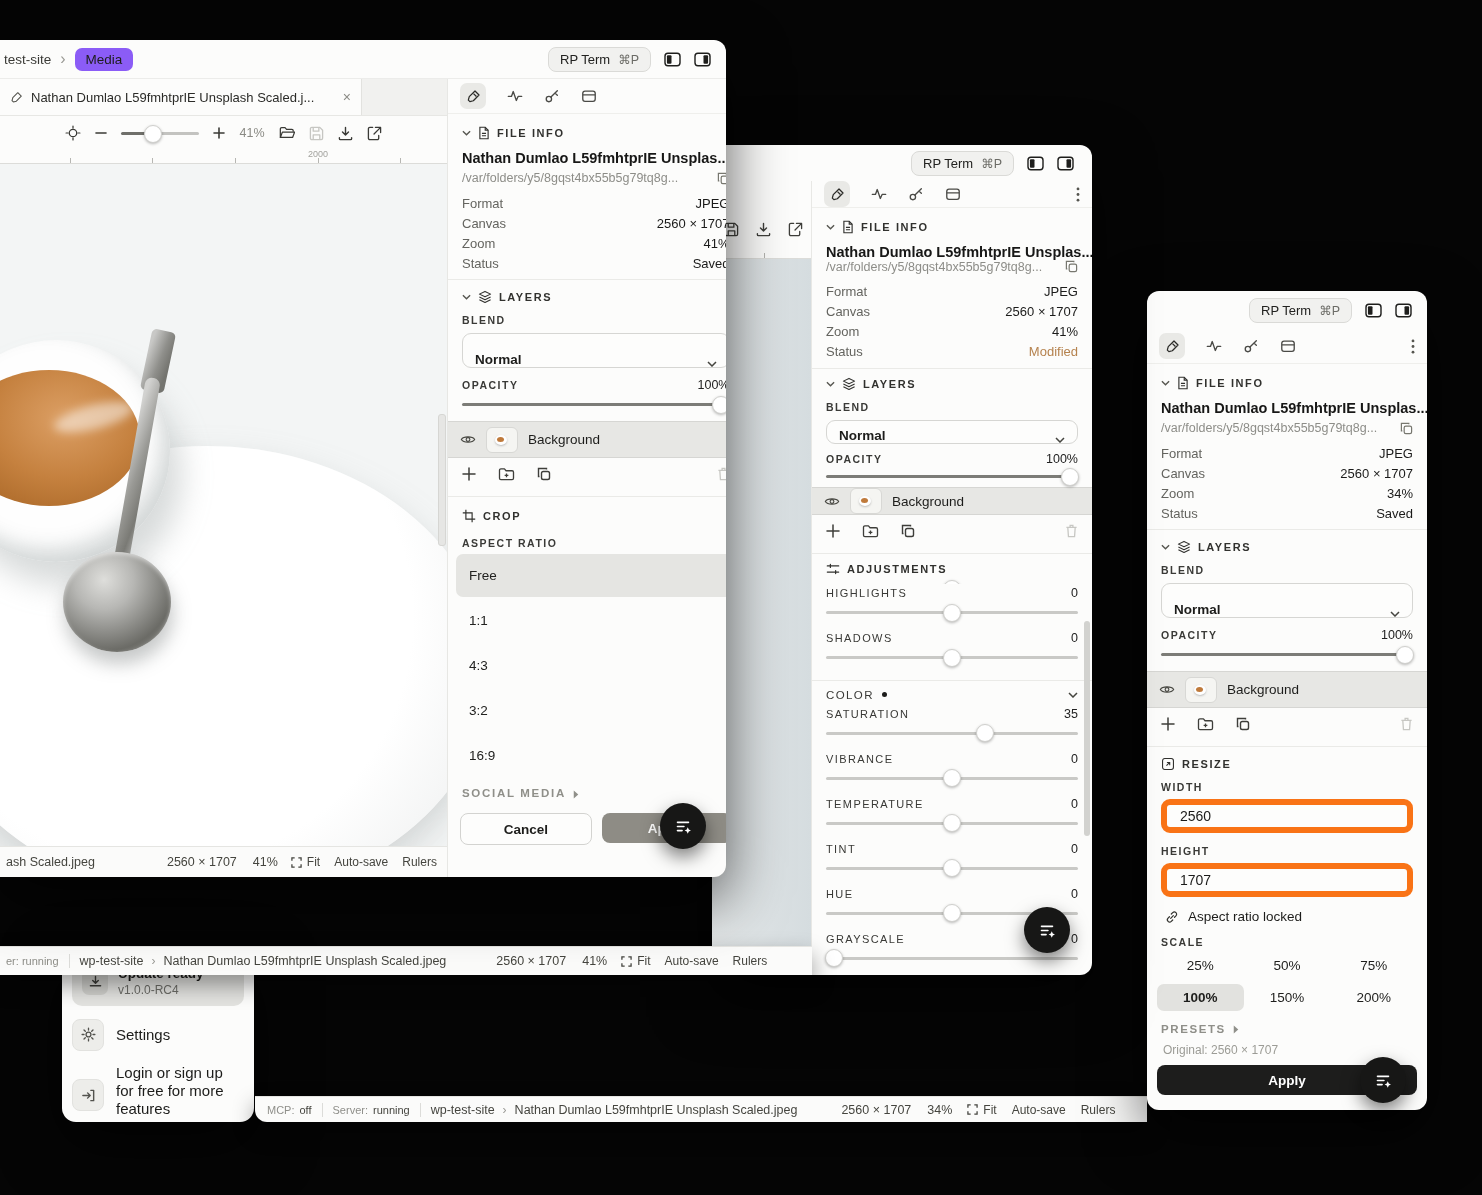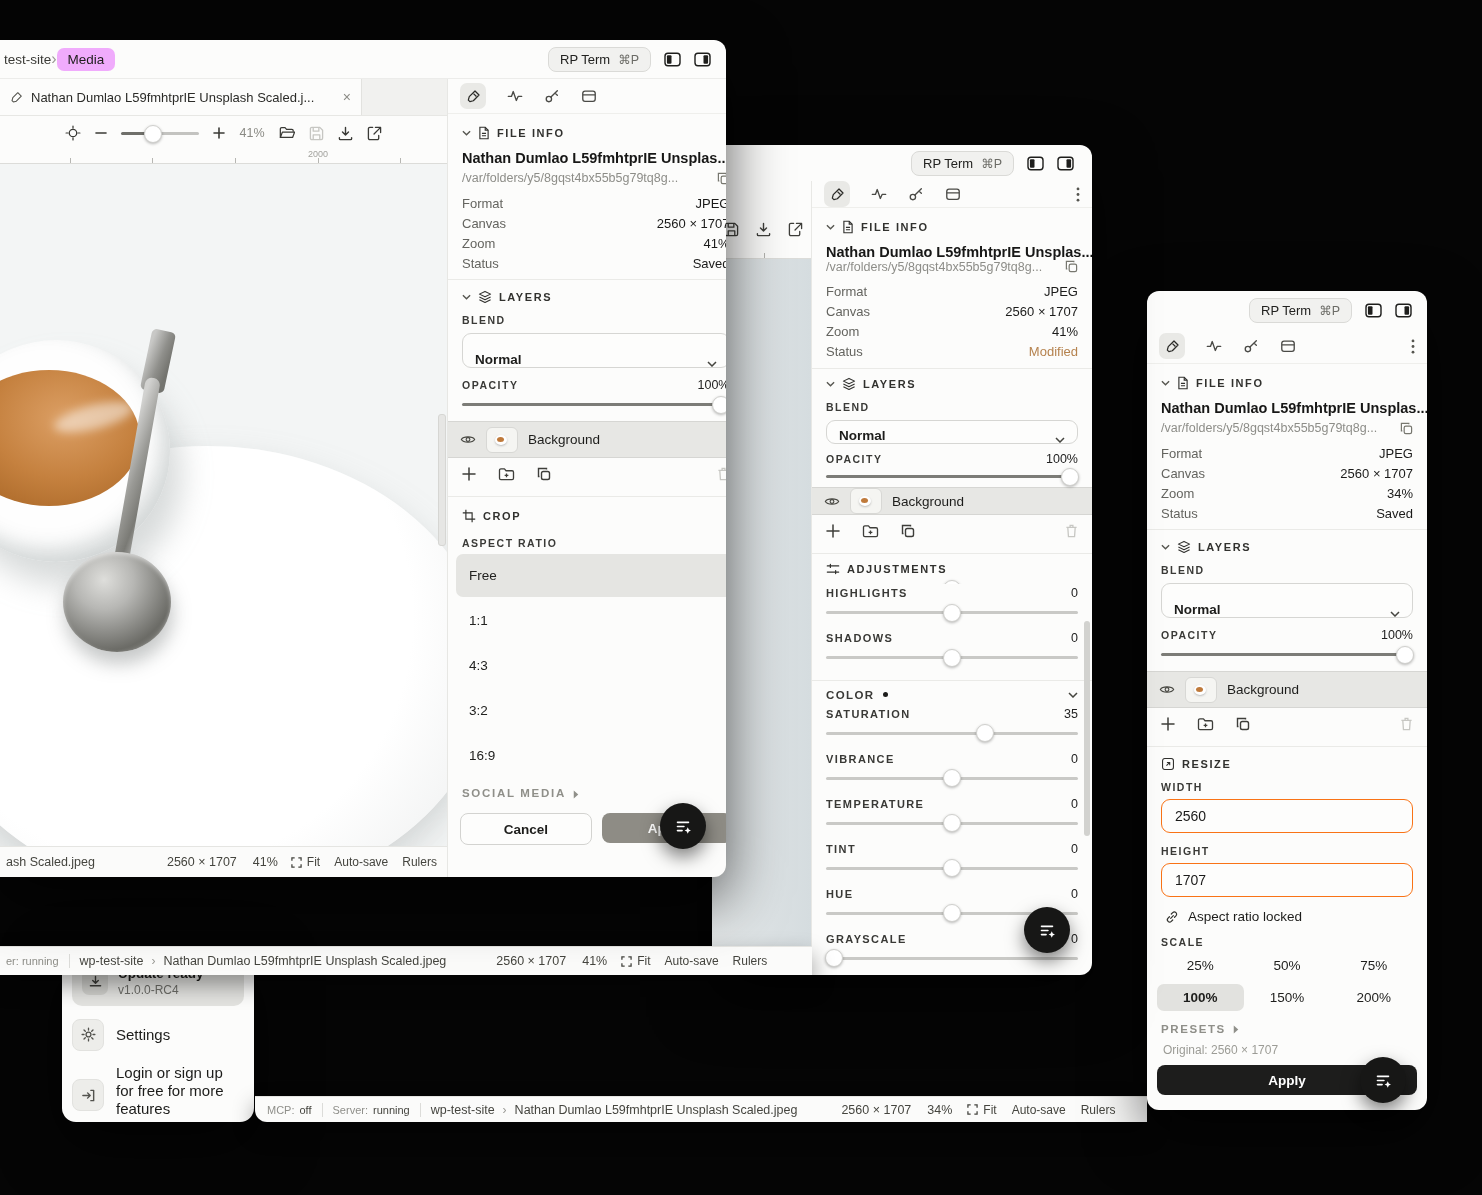--- a/index.html
+++ b/index.html
@@ -38,23 +38,23 @@
   .sb-item{display:flex;align-items:center;gap:5px;}
   .fab{position:absolute;width:46px;height:46px;border-radius:50%;background:#171716;display:flex;align-items:center;
        justify-content:center;box-shadow:0 8px 18px rgba(0,0,0,.5);}
   .file-title{font-size:14.5px;font-weight:700;color:#171716;padding:2px 14px 5px;white-space:nowrap;overflow:hidden;}
   .path-row{display:flex;align-items:center;gap:8px;padding:0 14px 8px;}
   .path-txt{font-size:12.5px;color:#8d8d88;white-space:nowrap;overflow:hidden;flex:1;}
   .crop-opt{height:43px;margin:1px 8px;border-radius:7px;display:flex;align-items:center;padding:0 13px;font-size:13.5px;color:#222220;}
   .crop-opt.sel{background:#e5e5e2;}
   .btn{height:30px;border-radius:8px;display:flex;align-items:center;justify-content:center;font-size:13.5px;font-weight:600;}
   .adj-top{display:flex;justify-content:space-between;align-items:center;padding:0 14px;height:18px;}
-  .adj-label{font-size:11px;font-weight:700;letter-spacing:1.4px;color:#393936;}
+  .adj-label{font-size:11px;font-weight:400;letter-spacing:1.4px;color:#393936;}
   .adj-value{font-size:12.5px;color:#222;}
-  .num-input{margin:4px 14px 8px;height:34px;width:calc(100% - 28px);box-sizing:border-box;border:1px solid #f97316;
+  .num-input{margin:4px 14px 8px;height:34px;width:calc(100% - 28px);box-sizing:border-box;border:6px solid #f97316;
              border-radius:9px;background:#fdfdfc;padding:8px 13px;font-size:14px;color:#1b1b1a;font-family:inherit;outline:none;}
   .scale-grid{display:grid;grid-template-columns:1fr 1fr 1fr;row-gap:5px;margin:4px 10px 6px;}
   .scale-item{height:27px;display:flex;align-items:center;justify-content:center;font-size:13.5px;border-radius:7px;color:#1e1e1c;}
   .scale-item.sel{background:#e2e2df;font-weight:700;}
   .vdiv{width:1px;height:14px;background:#dcdcd9;margin:0 10px;}
 </style>
 </head>
 <body>
 
 <div id="stage">
@@ -660,24 +660,24 @@
       </span>
     <span style="width:14px;"></span>
     <span class="sb-item">Auto-save</span>
     <span style="width:14px;"></span>
     <span class="sb-item">Rulers</span>
   </div>
 
   <div class="window" style="left:0;top:40px;width:726px;height:837px;border-radius:0 12px 12px 0;z-index:30;overflow:hidden;
               display:flex;flex-direction:column;">
     <div style="height:38px;display:flex;align-items:center;padding:0 15px 0 4px;border-bottom:1px solid #ececea;flex:none;">
-      <span style="display:flex;align-items:center;">
+      <span style="display:flex;align-items:center;gap:9px;">
         <span style="font-size:13.5px;color:#3a3a36;">test-site</span>
         <span style="color:#9a9a95;">›</span>
-        <span style="font-size:13.5px;background:#f0abfc;border-radius:7px;padding:4px 11px;color:#1d1d1b;">Media</span>
+        <span style="font-size:13.5px;background:#8b5cf6;border-radius:7px;padding:4px 11px;color:#1d1d1b;">Media</span>
       </span>
       <span style="margin-left:auto;display:flex;align-items:center;gap:13px;">
         <span class="rp-pill">
           <span>RP Term</span>
           <span class="rp-key">⌘P</span>
         </span>
         <span class="icon">
             <svg width="17" height="15" viewBox="0 0 20 18" fill="none">
               <rect x="1" y="1.5" width="18" height="15" rx="3.5" stroke="#1e1e1c" stroke-width="1.7"></rect>
               <rect x="3.3" y="3.8" width="5.5" height="10.4" rx="1.2" fill="#1e1e1c"></rect>

